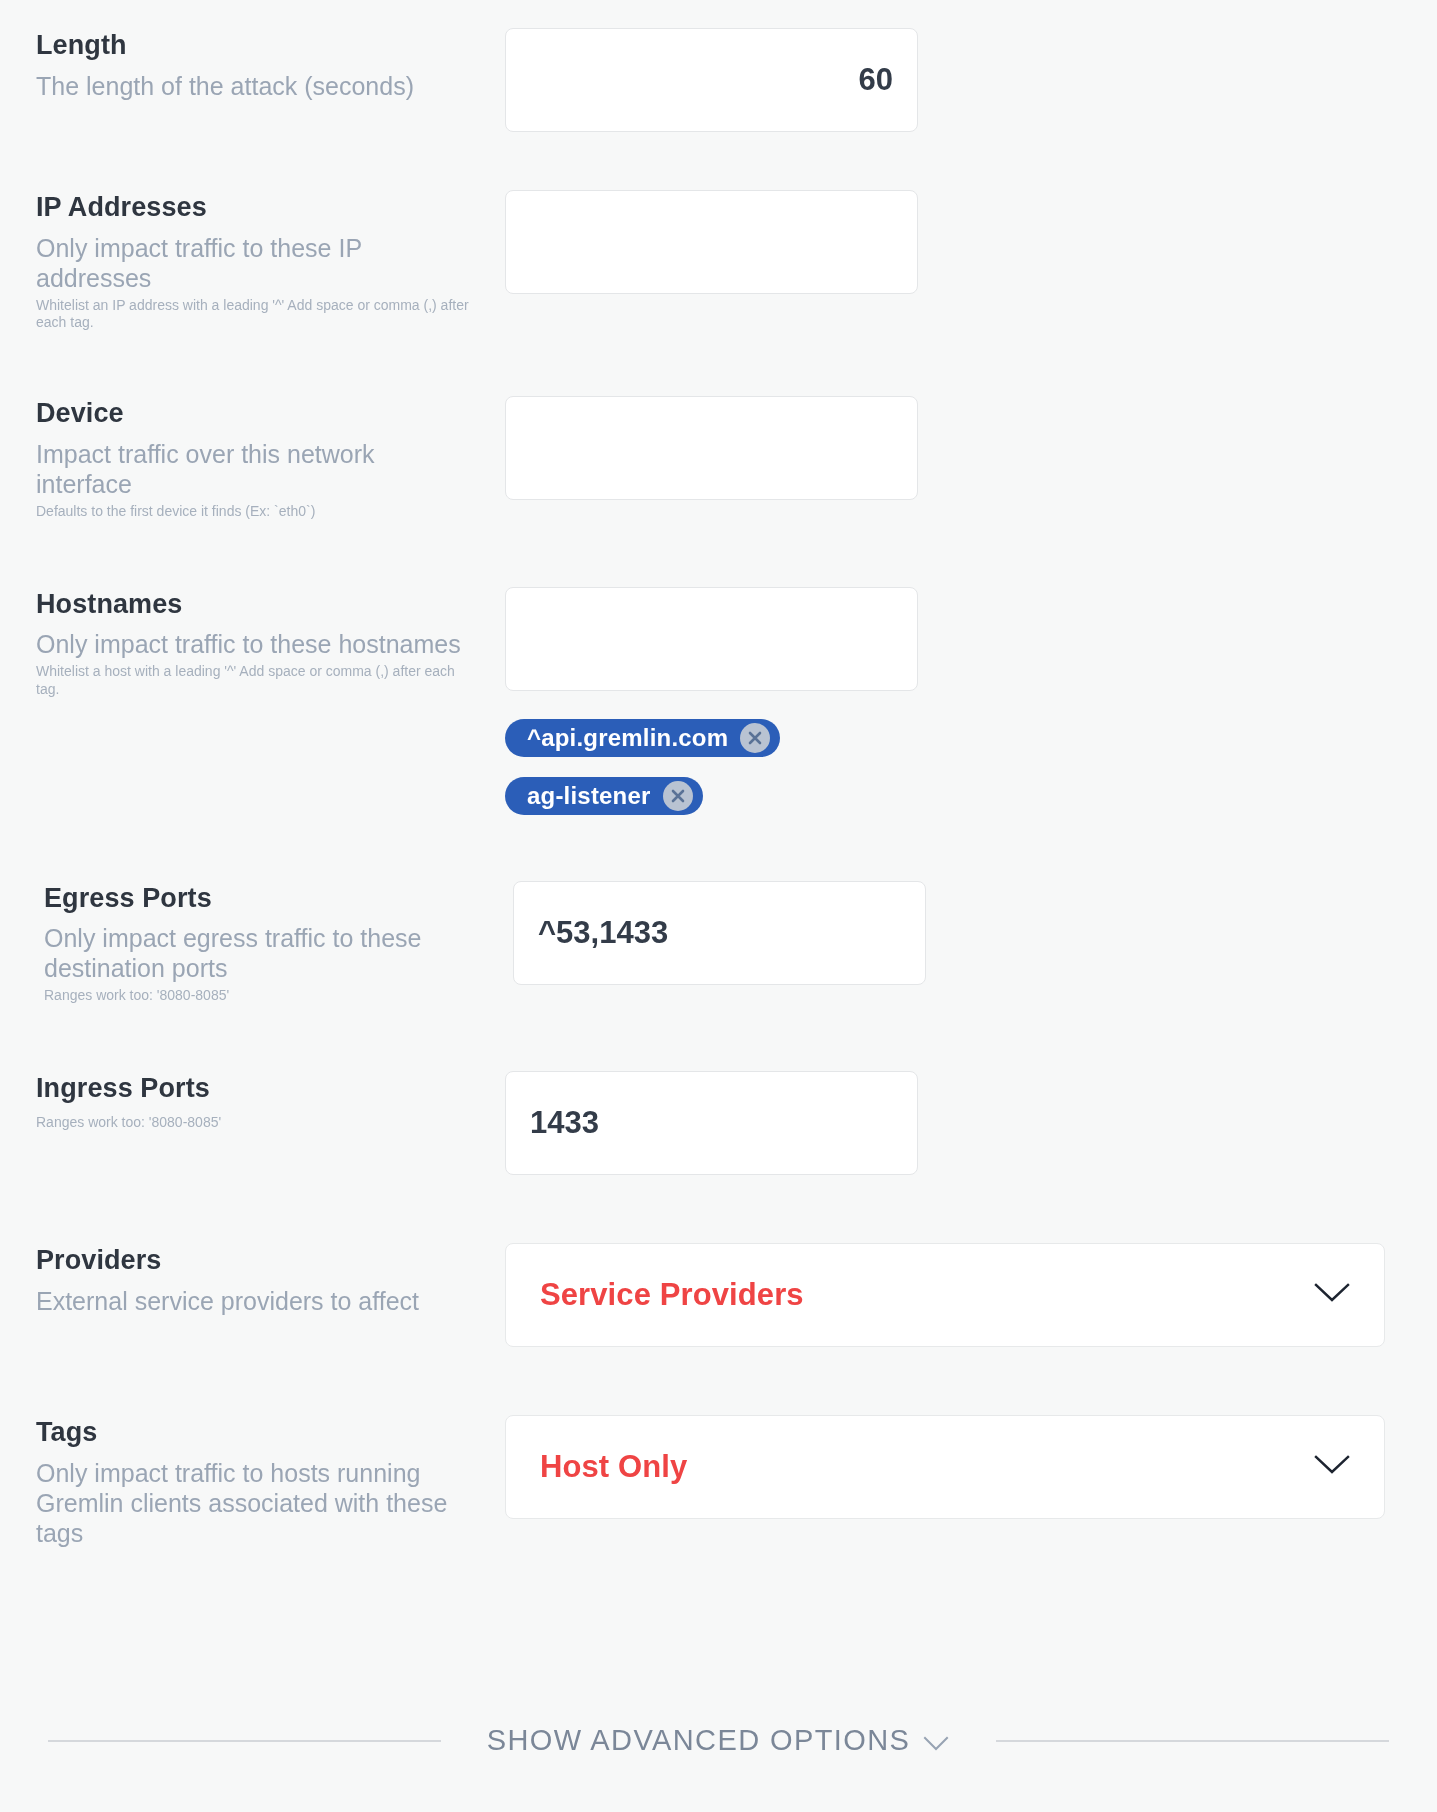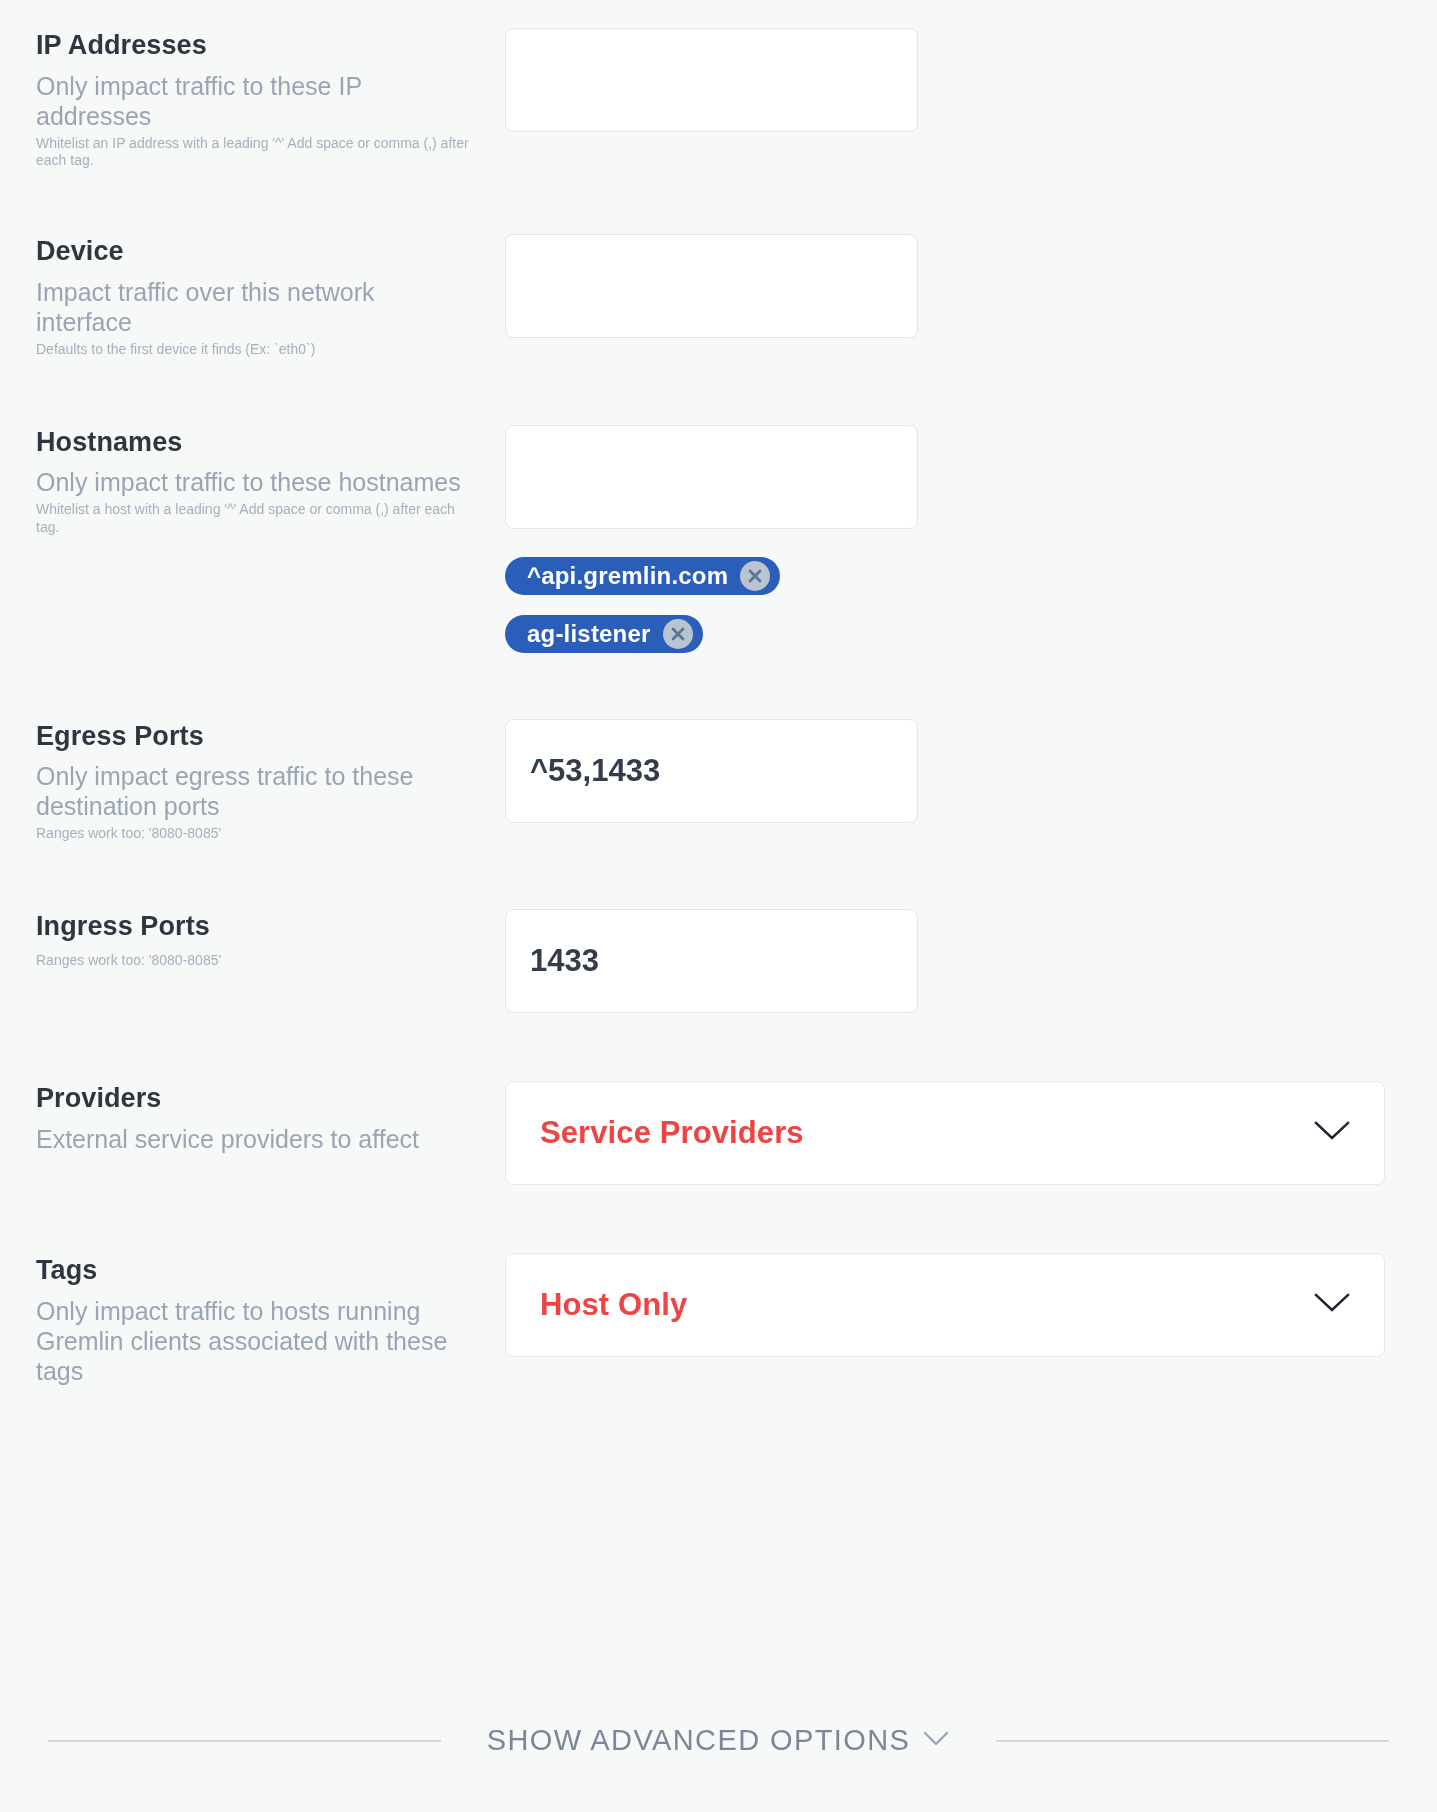--- a/index.html
+++ b/index.html
@@ -170,37 +170,46 @@
     height: 2px;
     background: #d5d8dc;
     width: 393px;
   }
 
   .footer .line.left { margin-right: 46px; }
   .footer .line.right { margin-left: 46px; }
 
   .footer .adv-btn {
     display: inline-flex;
-    align-items: center;
+    align-items: flex-end;
     gap: 12px;
   }
 
   .footer .adv-label {
     font-size: 29px;
     letter-spacing: 1.4px;
     color: #7b8798;
     font-weight: 400;
     white-space: nowrap;
   }
 </style>
 </head>
 <body>
 
 <div class="form">
 
+  <div class="row" style="margin-bottom:58px;">
+    <div class="labels">
+      <div class="field-title">Length</div>
+      <div class="field-desc">The length of the attack (seconds)</div>
+    </div>
+    <div class="control">
+      <div class="text-input right">60</div>
+    </div>
+  </div>
 
   <div class="row" style="margin-bottom:64px;">
     <div class="labels">
       <div class="field-title">IP Addresses</div>
       <div class="field-desc">Only impact traffic to these IP addresses</div>
       <div class="field-hint">Whitelist an IP address with a leading '^' Add space or comma (,) after each tag.</div>
     </div>
     <div class="control">
       <div class="text-input empty"></div>
     </div>
@@ -243,21 +252,21 @@
               <svg width="30" height="30" viewBox="0 0 30 30" aria-hidden="true">
                 <path d="M10 10 L20 20 M20 10 L10 20" stroke="#5a7296" stroke-width="2.6" stroke-linecap="round" fill="none"></path>
               </svg>
             </span>
           </span>
         </div>
       </div>
     </div>
   </div>
 
-  <div class="row" style="margin-bottom:66px;">
+  <div class="row" style="margin-bottom:66px;margin-left:8px;">
     <div class="labels">
       <div class="field-title">Egress Ports</div>
       <div class="field-desc">Only impact egress traffic to these destination ports</div>
       <div class="field-hint">Ranges work too: '8080-8085'</div>
     </div>
     <div class="control">
       <div class="text-input">^53,1433</div>
     </div>
   </div>
 

